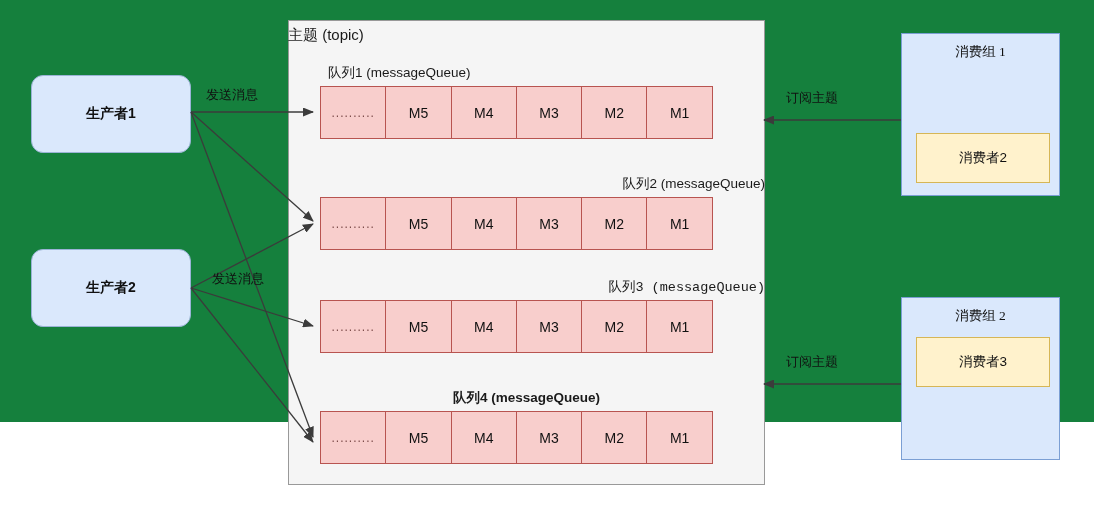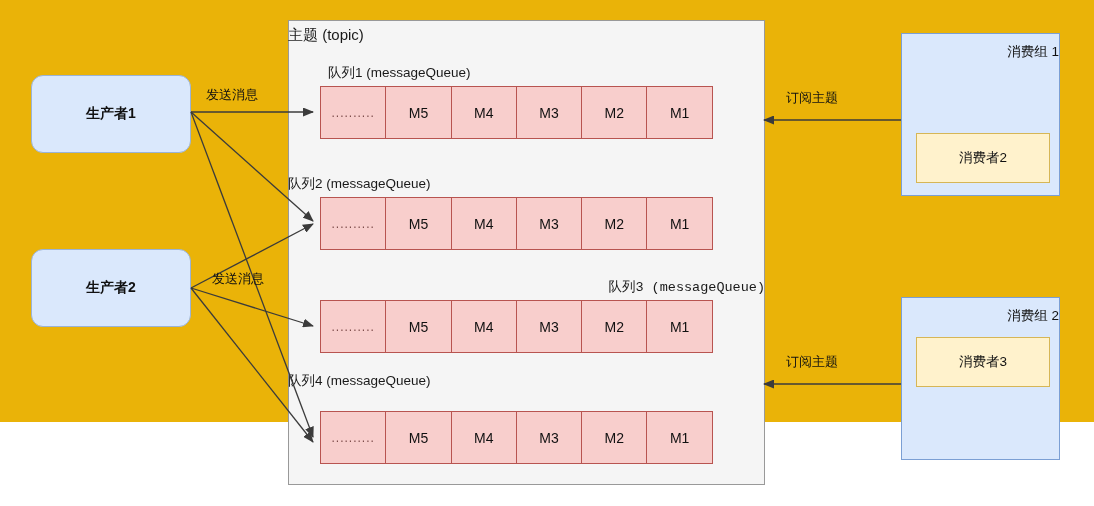--- a/index.html
+++ b/index.html
@@ -1,19 +1,19 @@
 <!DOCTYPE html>
 <html><head>
 <meta charset="utf-8">
 <style>
   html,body{margin:0;padding:0;background:#ffffff;}
   body{width:1094px;height:506px;overflow:hidden;
        font-family:"Liberation Sans","DejaVu Sans",sans-serif;
        -webkit-font-smoothing:antialiased;}
-  #stage{position:relative;width:1094px;height:422px;background:#eab308;}
+  #stage{position:relative;width:1094px;height:422px;background:#15803d;}
 
   svg.edges{position:absolute;left:0;top:0;width:1094px;height:506px;overflow:visible;}
 
   .node{position:absolute;box-sizing:border-box;display:flex;
         align-items:center;justify-content:center;text-align:center;}
 
   
   .topic-box{left:288px;top:20px;width:477px;height:465px;
              background:#f5f5f5;border:1px solid #999999;
              display:block;}
@@ -31,22 +31,22 @@
           font-size:14px;color:#111111;}
   .q-cell:first-child{margin-left:0;}
   .q-cell.ellipsis{font-size:12px;letter-spacing:1px;color:#7a4a48;}
 
   
   .producer{background:#dae8fc;border:1px solid #9ab3d6;border-radius:12px;
             font-size:14px;color:#111;width:160px;height:78px;font-weight:bold;}
 
   
   .cgroup{background:#dae8fc;border:1px solid #7b9fd4;display:block;}
-  .cgroup-title{position:absolute;width:100%;text-align:right;top:9px;
-                font-size:13.5px;color:#111;}
+  .cgroup-title{position:absolute;width:100%;text-align:center;top:9px;
+                font-size:13.5px;color:#111;font-family:Liberation Serif, serif;}
   .consumer{position:absolute;background:#fff2cc;border:1px solid #d6b656;
             display:flex;align-items:center;justify-content:center;
             font-size:13.5px;color:#111;}
 
   
   .elabel{position:absolute;font-size:13px;color:#111;background:transparent;
           white-space:nowrap;}
 </style>
 </head>
 <body>
@@ -59,41 +59,41 @@
   <div class="q-label" style="position:absolute;left:288px;top:64px;width:477px;text-align:left;margin-left:40px;">队列1  (messageQueue)</div>
   <div class="q-row" style="left:320px;top:86px;">
     <div class="q-cell ellipsis">..........</div>
     <div class="q-cell">M5</div>
     <div class="q-cell">M4</div>
     <div class="q-cell">M3</div>
     <div class="q-cell">M2</div>
     <div class="q-cell">M1</div>
   </div>
 
-  <div class="q-label" style="position:absolute;left:288px;top:175px;width:477px;text-align:left;">队列2  (messageQueue)</div>
+  <div class="q-label" style="position:absolute;left:288px;top:175px;width:477px;text-align:right;">队列2  (messageQueue)</div>
   <div class="q-row" style="left:320px;top:197px;">
     <div class="q-cell ellipsis">..........</div>
     <div class="q-cell">M5</div>
     <div class="q-cell">M4</div>
     <div class="q-cell">M3</div>
     <div class="q-cell">M2</div>
     <div class="q-cell">M1</div>
   </div>
 
   <div class="q-label" style="position:absolute;left:288px;top:278px;width:477px;text-align:right;font-family:Liberation Mono, monospace;">队列3  (messageQueue)</div>
   <div class="q-row" style="left:320px;top:300px;">
     <div class="q-cell ellipsis">..........</div>
     <div class="q-cell">M5</div>
     <div class="q-cell">M4</div>
     <div class="q-cell">M3</div>
     <div class="q-cell">M2</div>
     <div class="q-cell">M1</div>
   </div>
 
-  <div class="q-label" style="position:absolute;left:288px;top:372px;width:477px;text-align:left;">队列4  (messageQueue)</div>
+  <div class="q-label" style="position:absolute;left:288px;top:389px;width:477px;text-align:center;font-weight:bold;">队列4  (messageQueue)</div>
   <div class="q-row" style="left:320px;top:411px;">
     <div class="q-cell ellipsis">..........</div>
     <div class="q-cell">M5</div>
     <div class="q-cell">M4</div>
     <div class="q-cell">M3</div>
     <div class="q-cell">M2</div>
     <div class="q-cell">M1</div>
   </div>
 
   <div class="node producer" style="left:31px;top:75px;">

